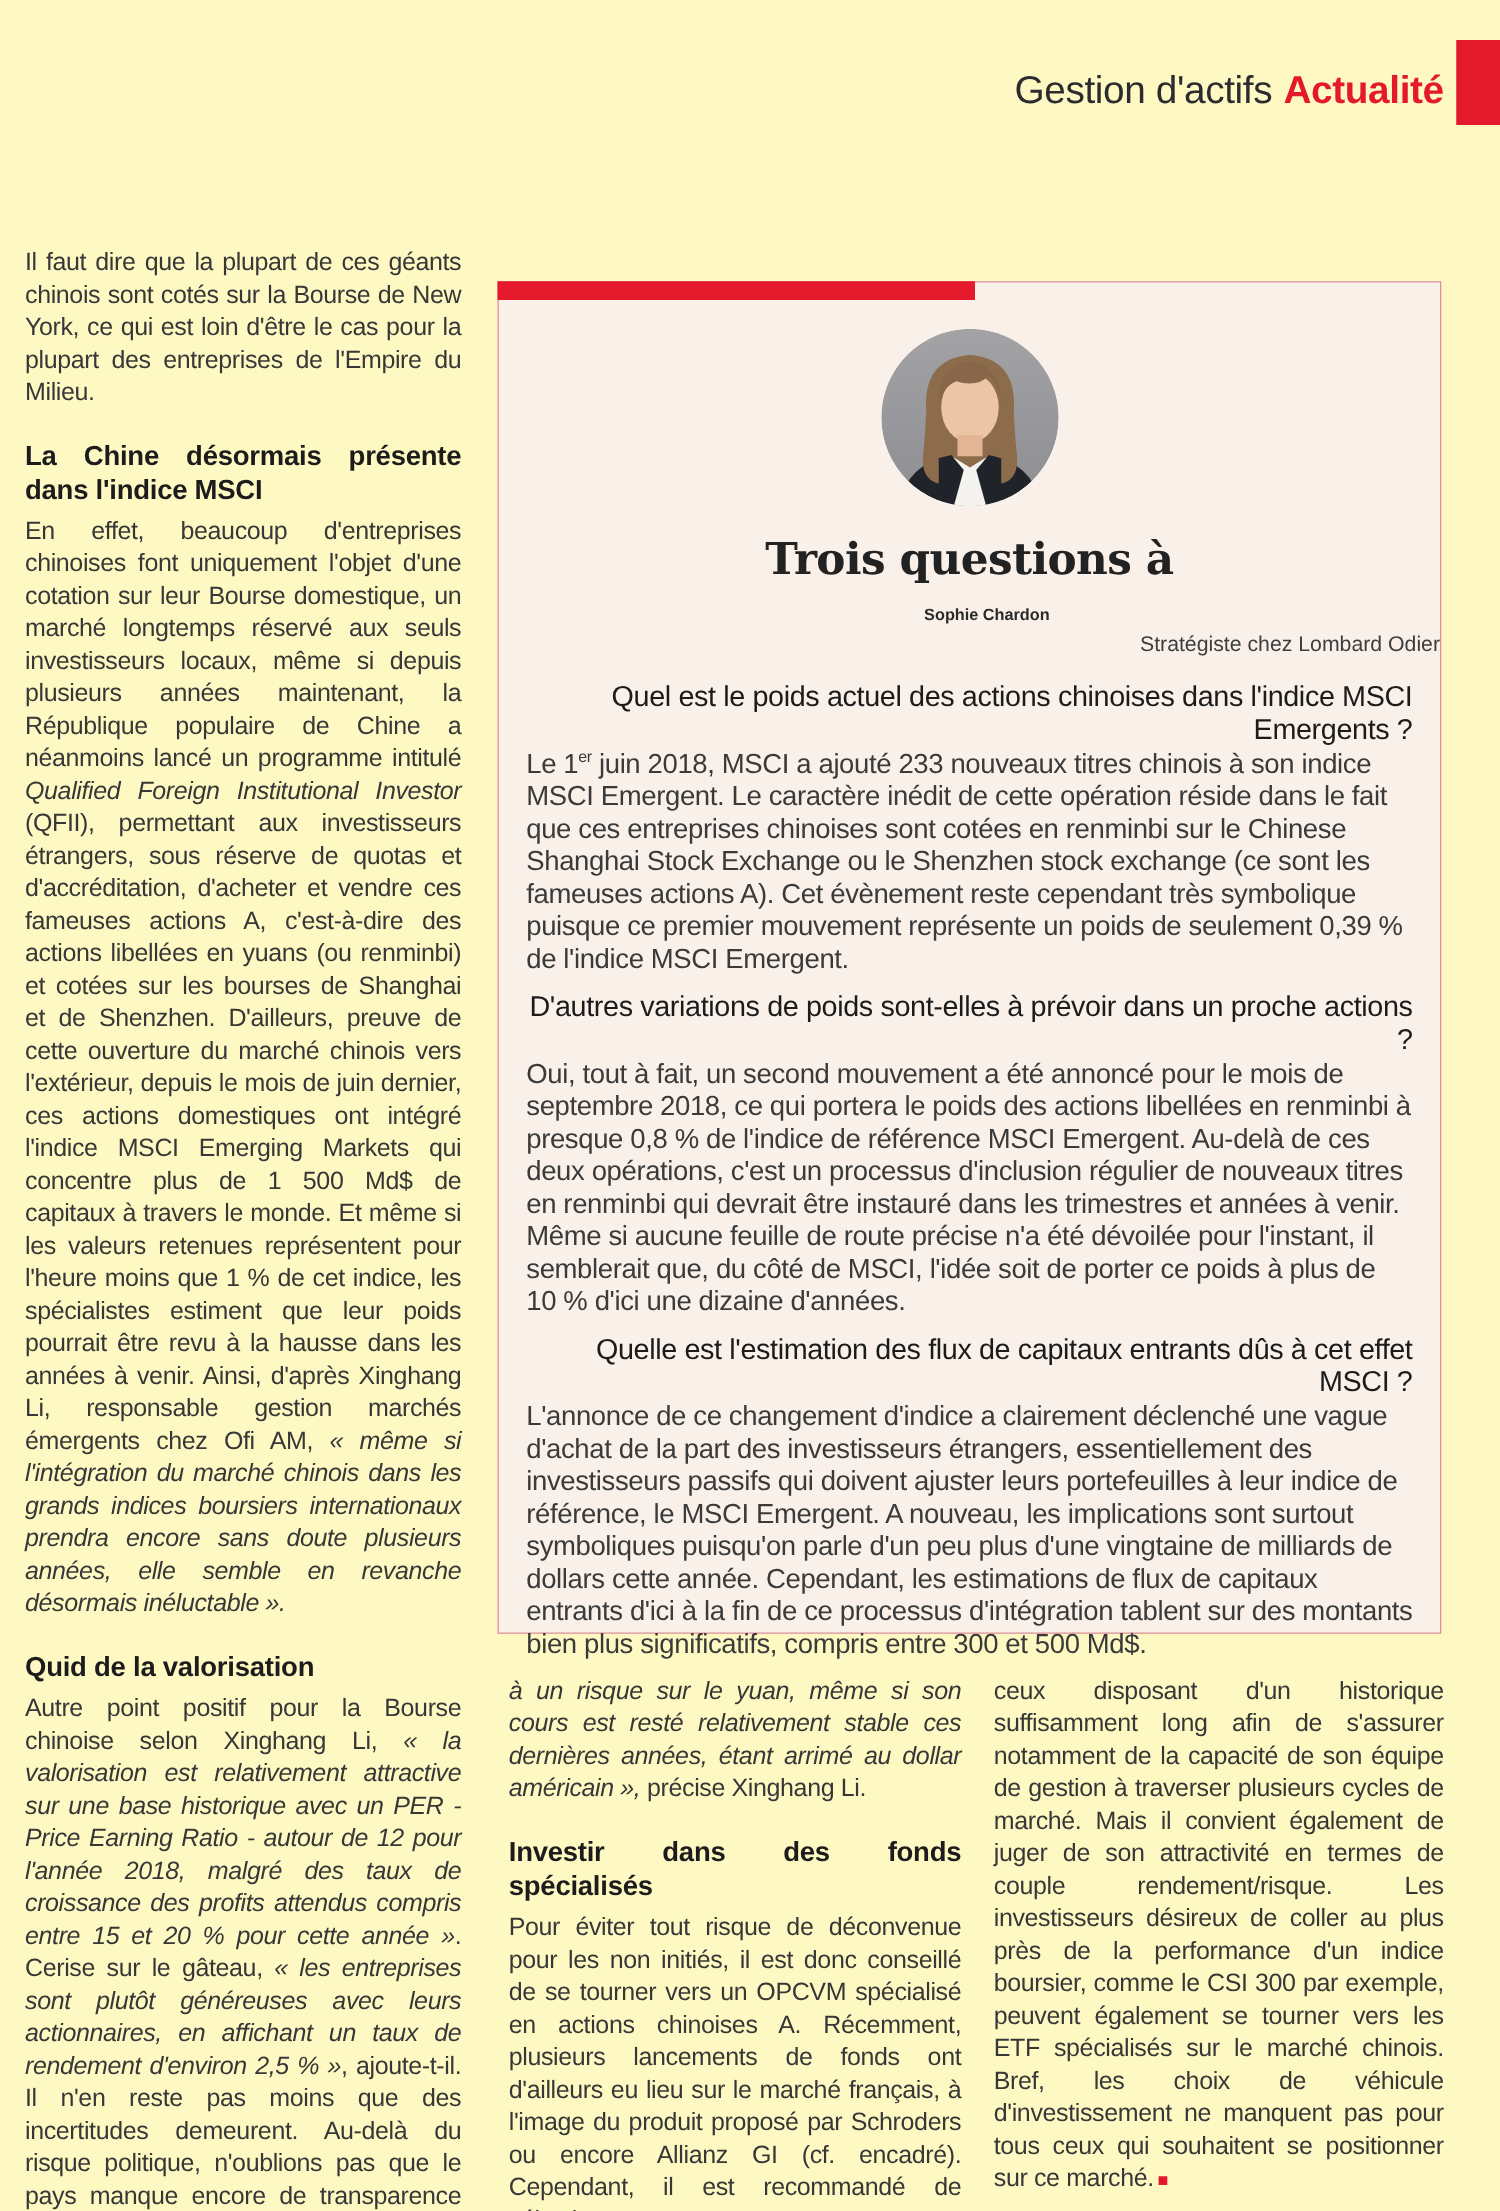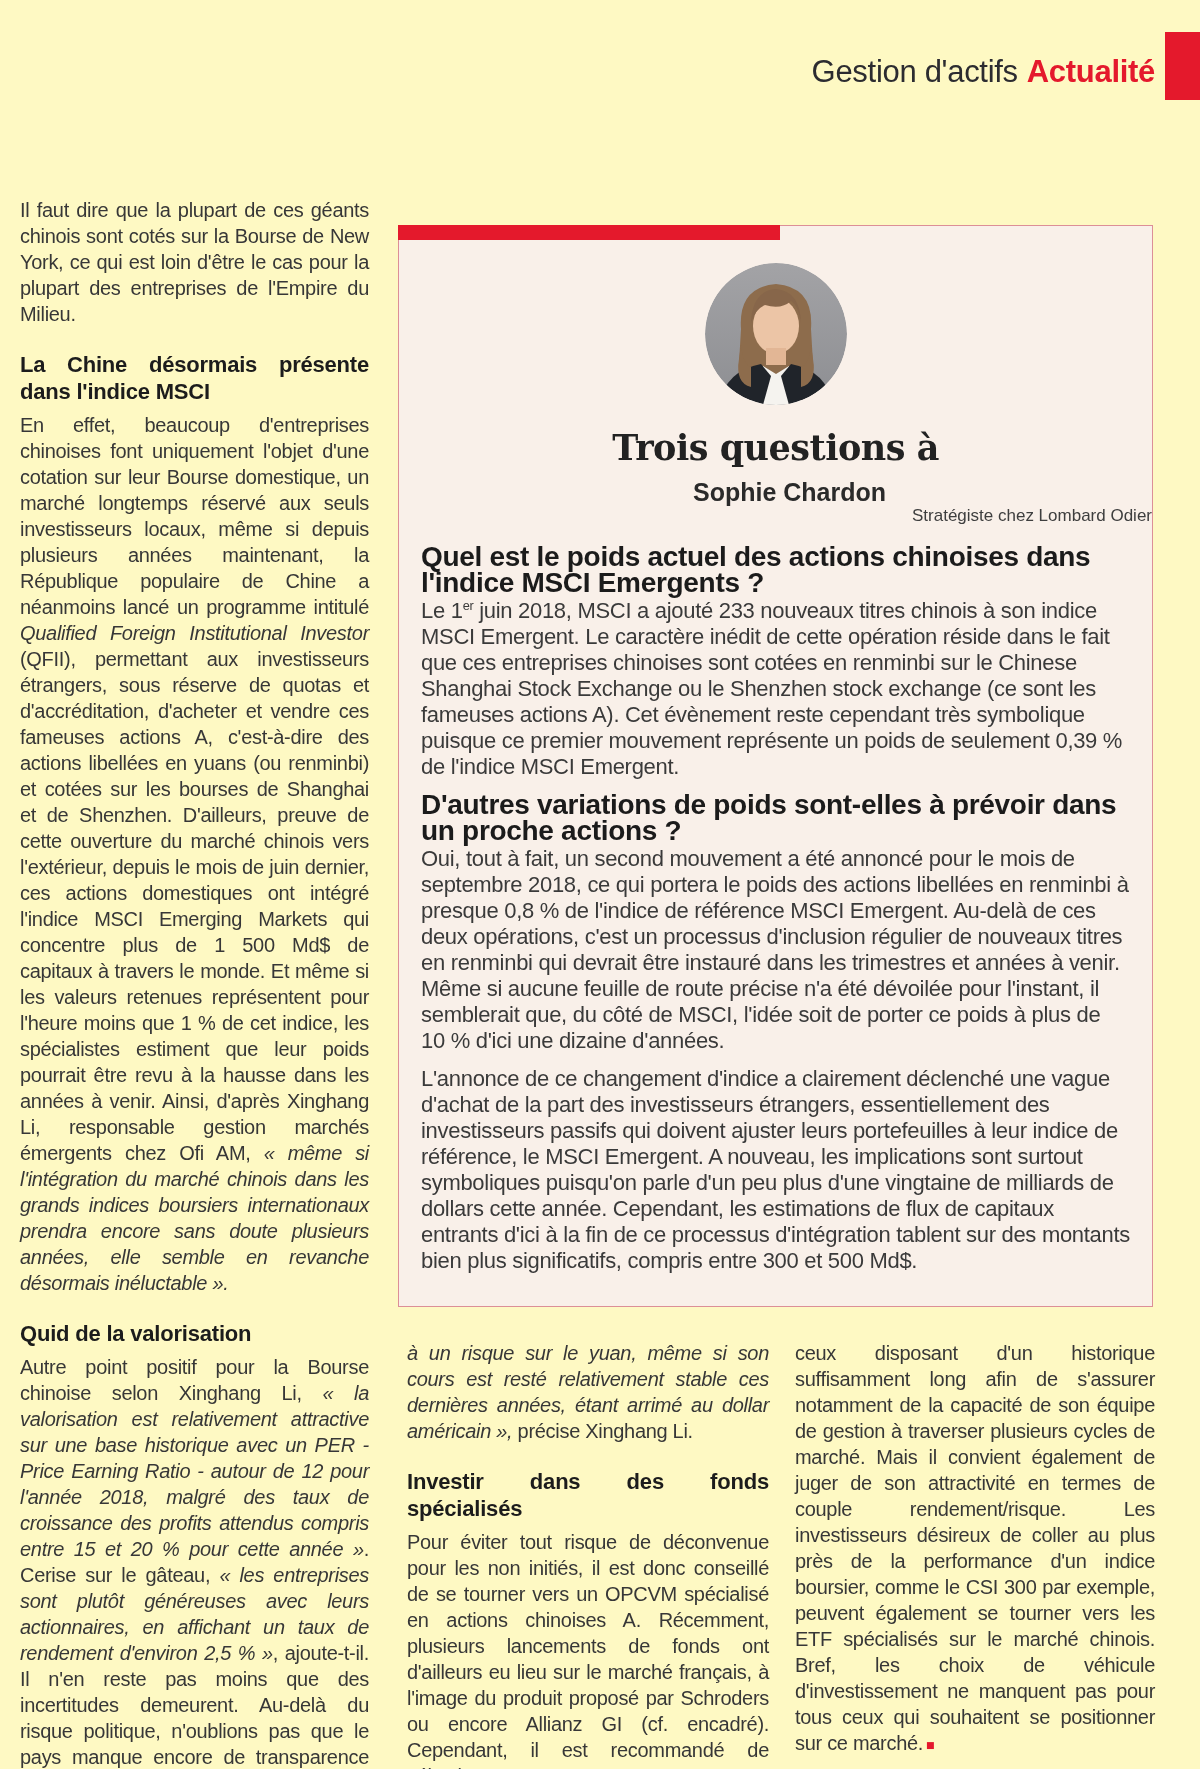--- a/index.html
+++ b/index.html
@@ -58,30 +58,30 @@
     position:absolute;top:37px;left:50%;transform:translateX(-50%);
     width:142px;height:142px;border-radius:50%;overflow:hidden;
   }
   .box-title{
     position:absolute;top:203px;left:0;width:100%;margin:0;
     text-align:center;font-family:"DejaVu Serif",serif;font-weight:700;
     font-size:35px;line-height:38px;color:#222222;letter-spacing:-0.5px;
   }
   .box-name{
     position:absolute;top:254px;left:0;width:100%;
-    text-align:center;font-size:25px;line-height:24px;font-weight:700;color:#2a2a2a;padding-left:28px;
+    text-align:center;font-size:13px;line-height:24px;font-weight:700;color:#2a2a2a;padding-left:28px;
   }
   .box-role{
     position:absolute;top:279px;left:0;width:100%;
     text-align:right;font-size:17px;line-height:22px;font-weight:400;color:#3e3e3e;
   }
   .qa{position:absolute;top:318px;left:22px;right:22px;}
   .q{
-    font-size:28px;line-height:26px;font-weight:700;color:#1b1b1b;
-    margin:0 0 2px 0;letter-spacing:-0.3px;
+    font-size:23px;line-height:26px;font-weight:400;color:#1b1b1b;
+    margin:0 0 2px 0;letter-spacing:-0.3px;text-align:right;
   }
   .a{
     font-size:22px;line-height:26px;color:#3a3a3a;
     margin:0 0 12px 0;letter-spacing:-0.3px;text-align:left;
   }
   .a:last-child{margin-bottom:0;}
   
   .page-footer{
     position:absolute;top:1744px;right:45px;
     font-size:19px;letter-spacing:-0.2px;white-space:nowrap;color:#2c2c2c;
@@ -138,20 +138,21 @@
 
     <h1 class="box-title">Trois questions à</h1>
     <div class="box-name">Sophie Chardon</div>
     <div class="box-role">Stratégiste chez Lombard Odier</div>
 
     <div class="qa">
       <h3 class="q">Quel est le poids actuel des actions chinoises dans l'indice MSCI Emergents ?</h3>
       <p class="a"><span>Le 1</span><span class="run-sup">er</span><span> juin 2018, MSCI a ajouté 233 nouveaux titres chinois à son indice MSCI Emergent. Le caractère inédit de cette opération réside dans le fait que ces entreprises chinoises sont cotées en renminbi sur le Chinese Shanghai Stock Exchange ou le Shenzhen stock exchange (ce sont les fameuses actions A). Cet évènement reste cependant très symbolique puisque ce premier mouvement représente un poids de seulement 0,39 % de l'indice MSCI Emergent.</span></p>
       <h3 class="q">D'autres variations de poids sont-elles à prévoir dans un proche actions ?</h3>
       <p class="a">Oui, tout à fait, un second mouvement a été annoncé pour le mois de septembre 2018, ce qui portera le poids des actions libellées en renminbi à presque 0,8 % de l'indice de référence MSCI Emergent. Au-delà de ces deux opérations, c'est un processus d'inclusion régulier de nouveaux titres en renminbi qui devrait être instauré dans les trimestres et années à venir. Même si aucune feuille de route précise n'a été dévoilée pour l'instant, il semblerait que, du côté de MSCI, l'idée soit de porter ce poids à plus de 10 % d'ici une dizaine d'années.</p>
+      <h3 class="q">Quelle est l'estimation des flux de capitaux entrants dûs à cet effet MSCI ?</h3>
       <p class="a">L'annonce de ce changement d'indice a clairement déclenché une vague d'achat de la part des investisseurs étrangers, essentiellement des investisseurs passifs qui doivent ajuster leurs portefeuilles à leur indice de référence, le MSCI Emergent. A nouveau, les implications sont surtout symboliques puisqu'on parle d'un peu plus d'une vingtaine de milliards de dollars cette année. Cependant, les estimations de flux de capitaux entrants d'ici à la fin de ce processus d'intégration tablent sur des montants bien plus significatifs, compris entre 300 et 500 Md$.</p>
     </div>
   </section>
 
   <section class="col-mid">
     <p class="body-text"><span class="run-i">à un risque sur le yuan, même si son cours est resté relativement stable ces dernières années, étant arrimé au dollar américain »,</span><span> précise Xinghang Li.</span></p>
     <h2 class="col-heading">Investir dans des fonds spécialisés</h2>
     <p class="body-text">Pour éviter tout risque de déconvenue pour les non initiés, il est donc conseillé de se tourner vers un OPCVM spécialisé en actions chinoises A. Récemment, plusieurs lancements de fonds ont d'ailleurs eu lieu sur le marché français, à l'image du produit proposé par Schroders ou encore Allianz GI (cf. encadré). Cependant, il est recommandé de sélectionner</p>
   </section>
 

